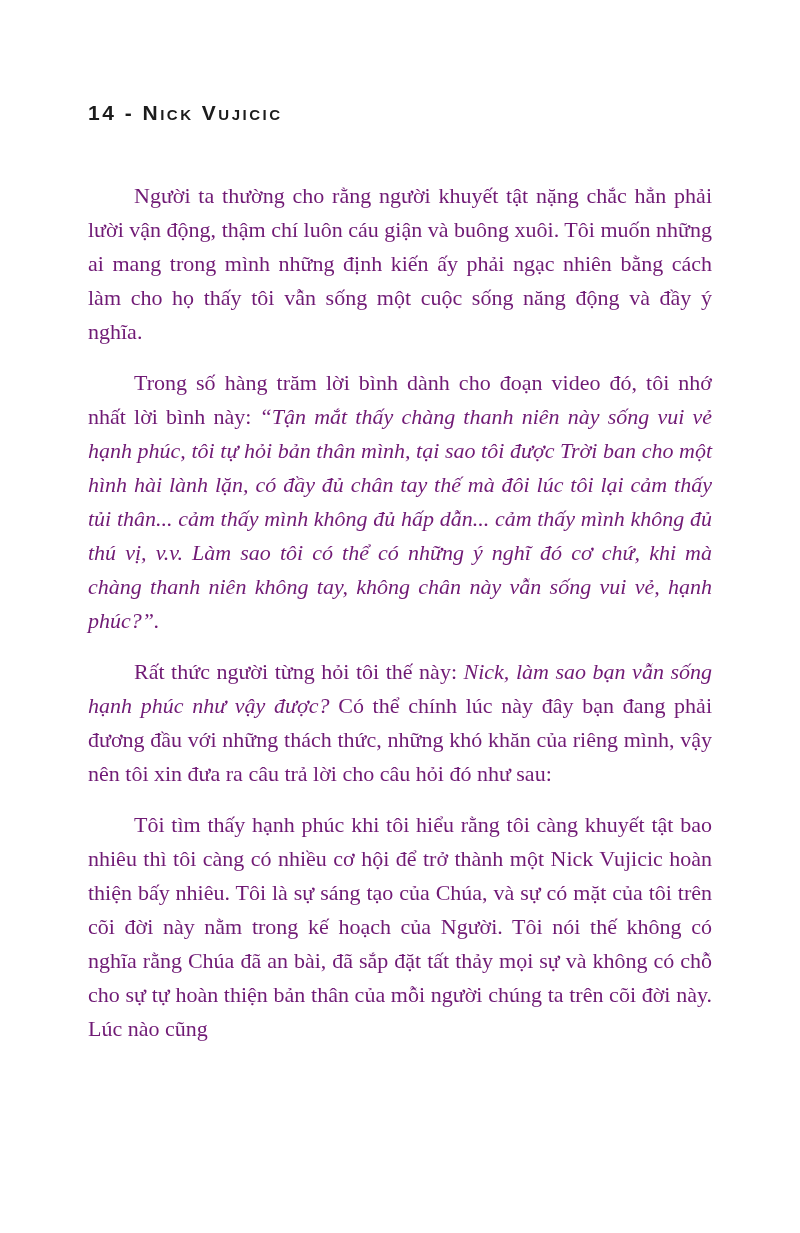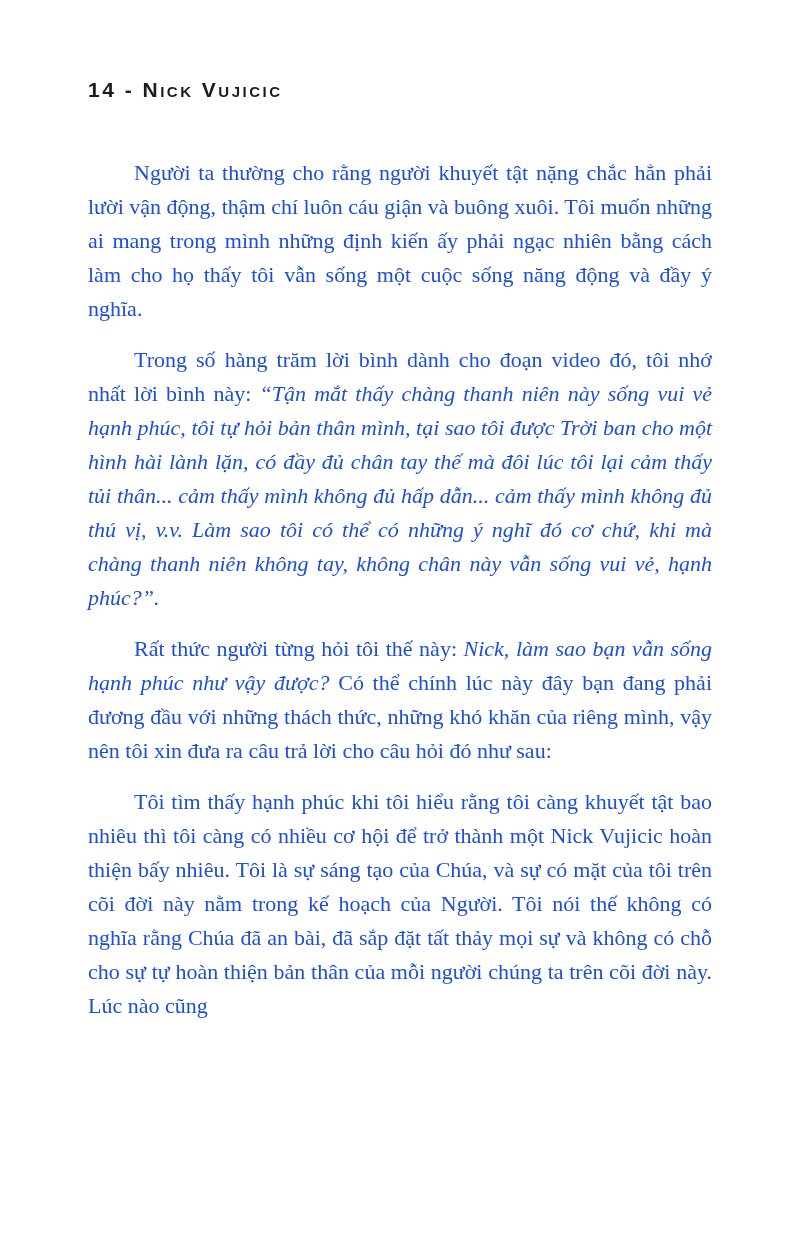--- a/index.html
+++ b/index.html
@@ -9,38 +9,38 @@
   body {
     width: 800px;
     height: 1233px;
     background: #ffffff;
     overflow: hidden;
   }
   .page {
     box-sizing: border-box;
     width: 800px;
     height: 1233px;
-    padding: 78px 88px 0 88px;
+    padding: 101px 88px 0 88px;
     background: #ffffff;
   }
   .page-header {
     font-family: "Liberation Sans", sans-serif;
     font-weight: 700;
     font-size: 21px;
     letter-spacing: 2.5px;
     font-variant: small-caps;
     color: #1c1c1c;
   }
   .body-text {
     margin-top: 54px;
     font-family: "Liberation Serif", serif;
     font-size: 22px;
     line-height: 34px;
     text-align: justify;
-    color: #1d4ed8;
+    color: #701a75;
   }
   .body-text p {
     margin: 0 0 17px 0;
     text-indent: 46px;
   }
   .italic {
     font-style: italic;
     font-family: Liberation Serif, serif;
   }
 </style>

